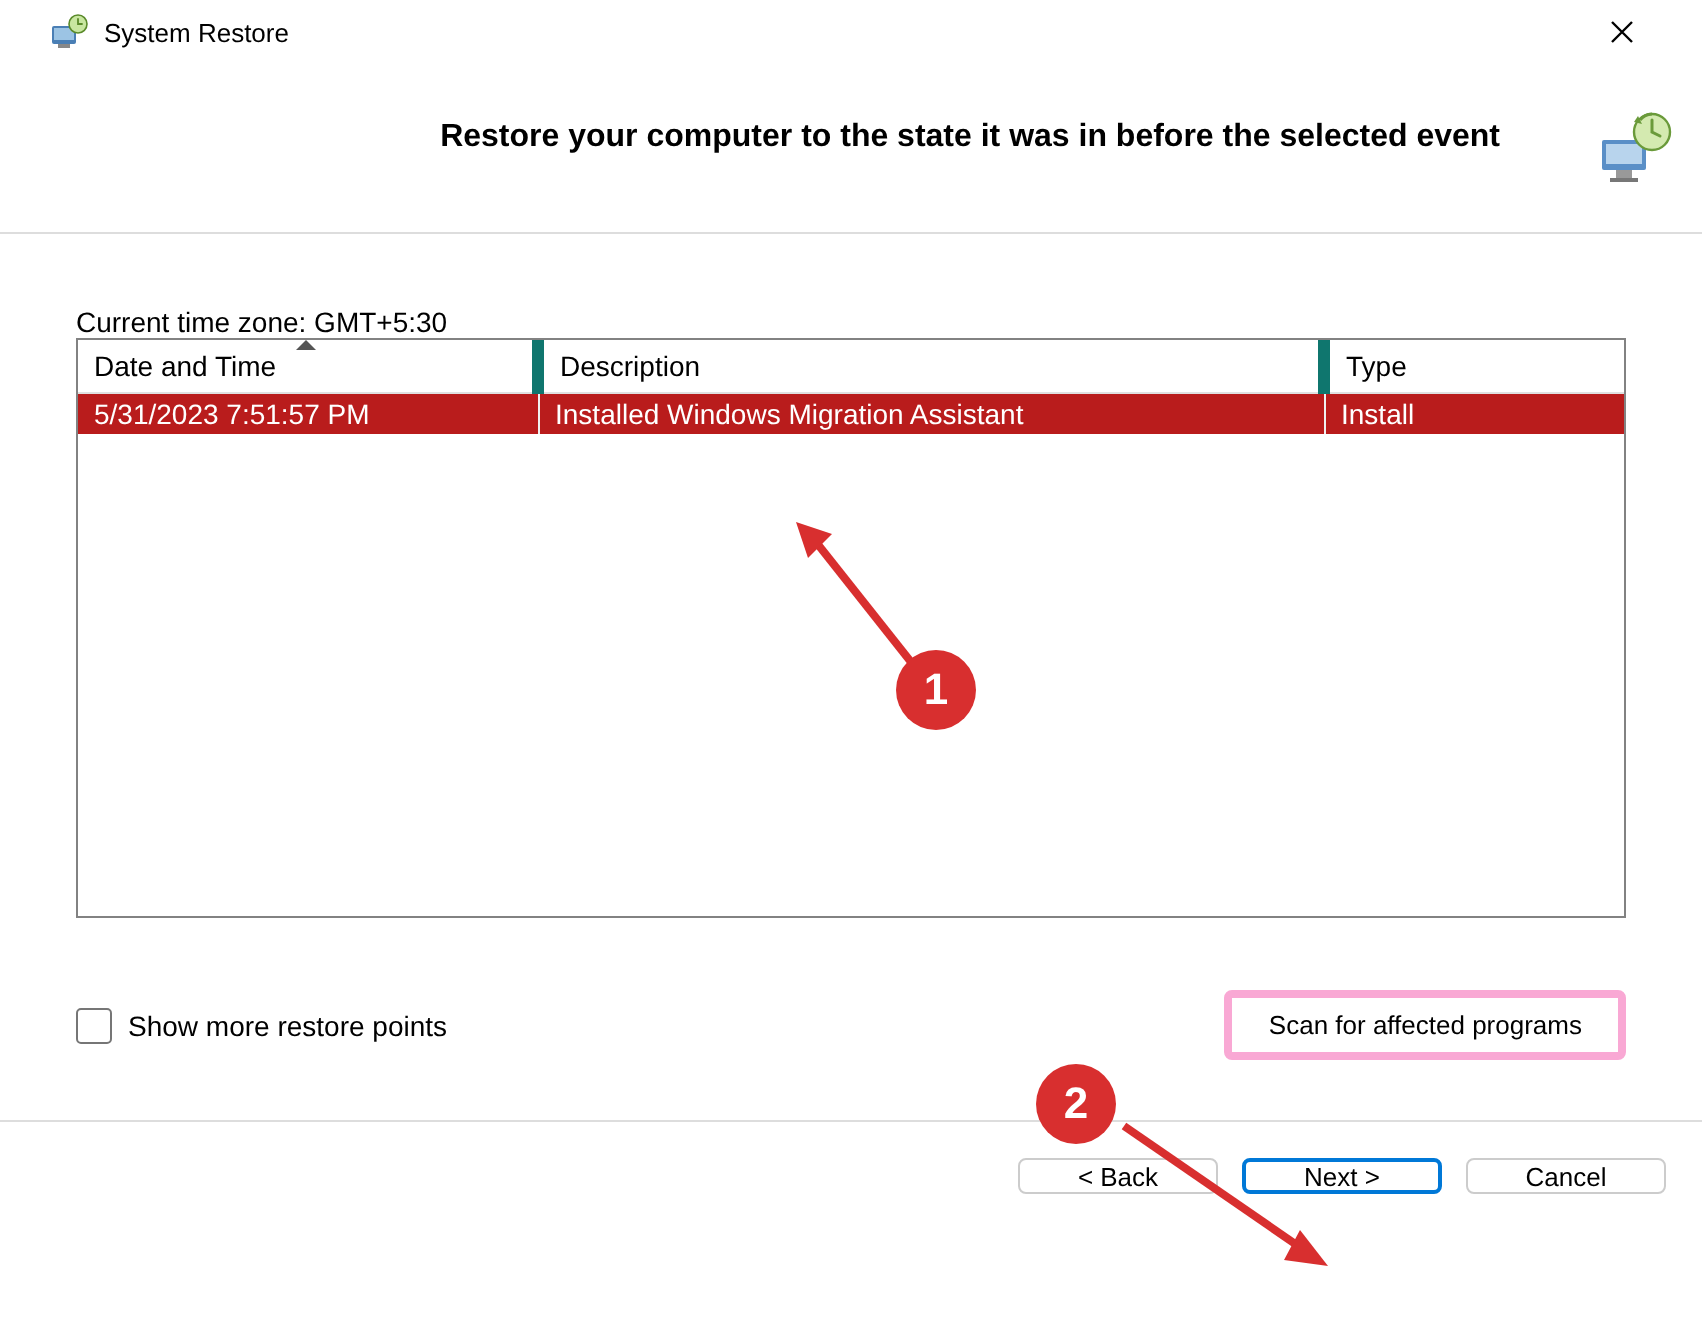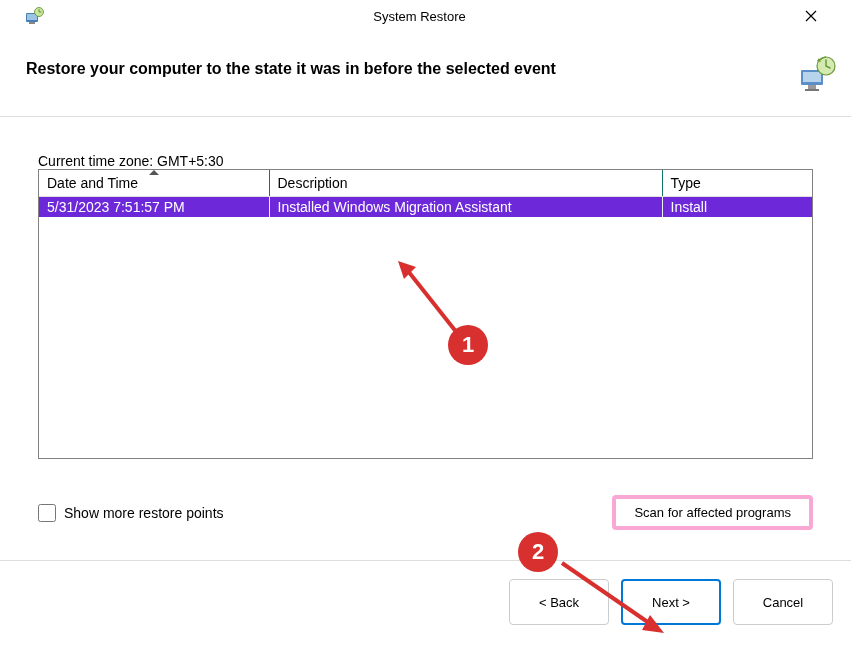--- a/index.html
+++ b/index.html
@@ -1,53 +1,53 @@
 <!DOCTYPE html>
 <html><head>
   <meta charset="utf-8">
   <style>
     * { margin: 0; padding: 0; box-sizing: border-box; }
     body { font-family: "Segoe UI", Tahoma, sans-serif; font-size: 13px; background: #fff; width: 851px; height: 672px; overflow: hidden; position: relative; }
     
-    .titlebar { height: 32px; display: flex; align-items: center; padding: 0 16px; text-align: center; }
+    .titlebar { height: 32px; display: flex; align-items: center; padding: 0 16px; }
     .titlebar-icon { width: 20px; height: 20px; margin: 0 8px; display: flex; align-items: center; justify-content: center; }
     .titlebar-title { font-size: 13px; flex: 1; color: #000; }
     .titlebar-close { width: 48px; height: 32px; display: flex; align-items: center; justify-content: center; cursor: pointer; }
     
-    .header { display: flex; justify-content: space-between; align-items: flex-start; padding: 22px 14px 22px 26px; }
+    .header { display: flex; justify-content: flex-end; align-items: flex-start; padding: 22px 14px 22px 26px; gap: 47px; }
     .header-title { font-size: 16px; font-weight: 800; color: #000; padding-top: 6px; }
     .header-icon { width: 40px; height: 40px; }
     .header-rule { border: none; border-top: 1px solid #ddd; margin: 0; }
     
     .content { padding: 36px 38px 0 38px; }
     .timezone { font-size: 14px; color: #000; }
     
     .table-wrap { border: 1px solid #828282; height: 290px; overflow: hidden; background: #fff; }
     table { width: 100%; border-collapse: collapse; table-layout: fixed; }
-    th { text-align: left; font-weight: 400; font-size: 14px; padding: 5px 8px; border-right: 1px solid #0f766e; border-bottom: 1px solid #e0e0e0; background: #fff; position: relative; }
+    th { text-align: left; font-weight: 400; font-size: 14px; padding: 5px 8px; border-right: 6px solid #0f766e; border-bottom: 1px solid #e0e0e0; background: #fff; position: relative; }
     th:last-child { border-right: none; margin-left: 25px; }
     .sort-indicator { position: absolute; top: 0; left: 50%; transform: translateX(-50%); width: 0; height: 0; border-left: 5px solid transparent; border-right: 5px solid transparent; border-bottom: 5px solid #555; display: none; }
     th.sorted .sort-indicator { display: block; }
     td { font-size: 14px; padding: 2px 8px; border-right: 1px solid #f0f0f0; }
     td:last-child { border-right: none; }
-    tr.selected td { background: #6d28d9; color: #fff; }
+    tr.selected td { background: #b91c1c; color: #fff; }
     
     .col-date { width: 230px; }
     .col-desc { width: auto; }
     .col-type { width: 150px; }
     
     .below-table { display: flex; justify-content: space-between; align-items: center; margin-top: 36px; }
     .checkbox-wrap { display: flex; align-items: center; gap: 8px; }
     .checkbox-wrap input[type="checkbox"] { width: 18px; height: 18px; cursor: pointer; border-radius: 3px; }
     .checkbox-label { font-size: 14px; }
     .scan-btn { background: #fff; border: 4px solid #f9a8d4; border-radius: 4px; padding: 6px 18px; font-size: 13px; cursor: pointer; font-family: inherit; }
     
     .footer-rule { border: none; border-top: 1px solid #ddd; margin-top: 30px;}
     .footer { display: flex; justify-content: flex-end; gap: 12px; padding: 18px 18px; }
-    .btn { background: #fff; border: 1px solid #ccc; border-radius: 4px; width: 100px; height: 46px; font-size: 13px; cursor: pointer; font-family: inherit; }
+    .btn { background: #fff; border: 1px solid #ccc; border-radius: 4px; width: 100px; height: 18px; font-size: 13px; cursor: pointer; font-family: inherit; }
     .btn.primary { border: 2px solid #0078d7; }
     
     .annotation { position: absolute; pointer-events: none; }
     .annotation-circle { width: 40px; height: 40px; border-radius: 50%; background: #d82f2f; color: #fff; display: flex; align-items: center; justify-content: center; font-size: 22px; font-weight: 700; }
     .annotation-arrow { position: absolute; }
     .annotation-arrow line { stroke: #d82f2f; stroke-width: 4; }
     .annotation-arrow polygon { fill: #d82f2f; }
     
     .restore-icon svg { width: 100%; height: 100%; }
   </style>

